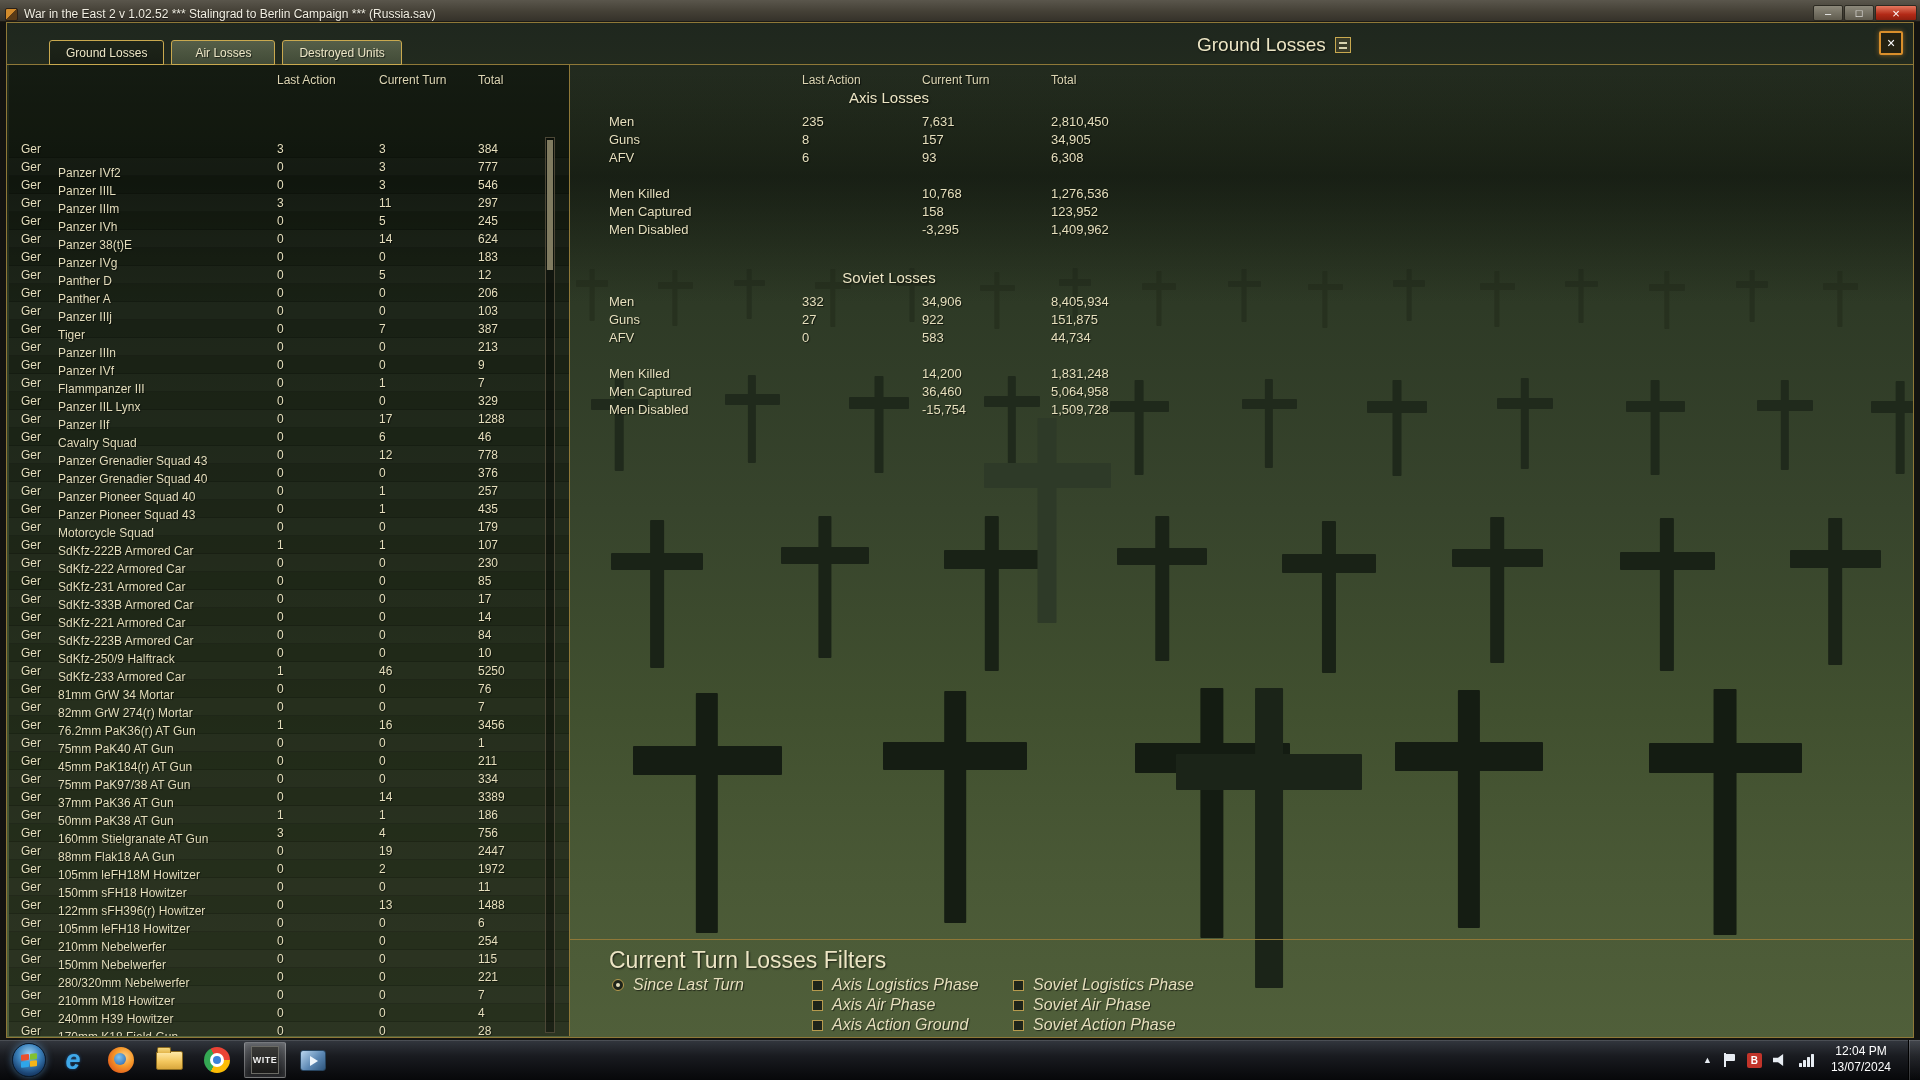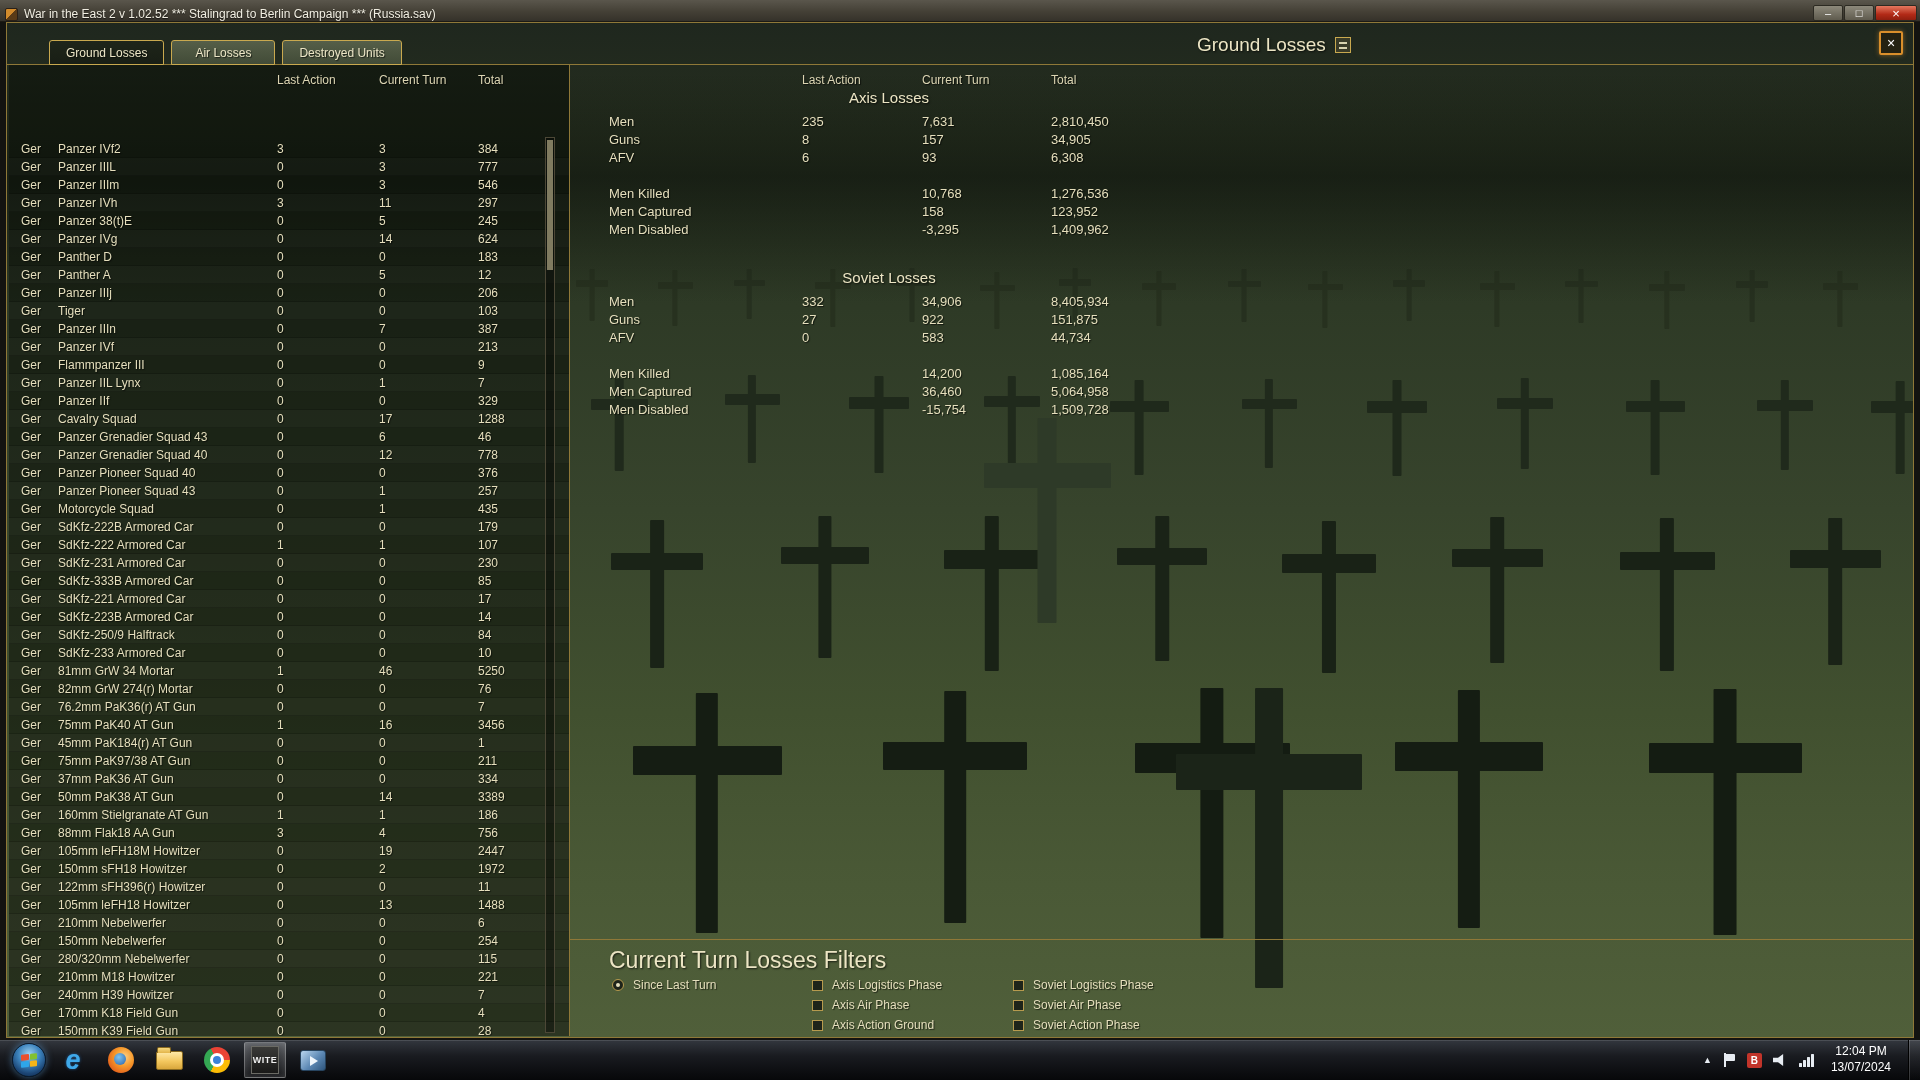--- a/index.html
+++ b/index.html
@@ -51,21 +51,21 @@
 
   
   #left-panel{position:absolute;left:2px;top:41px;width:561px;bottom:1px;z-index:3;overflow:hidden;
     background:rgba(11,15,9,.58);border-right:1px solid #8f7838;}
   #left-panel .hdr{position:absolute;top:9px;font-size:12px;color:#dcd5b3;text-shadow:1px 1px 1px rgba(0,0,0,.6);}
   .h-last{left:268px;} .h-cur{left:370px;} .h-total{left:469px;}
   #rows{position:absolute;top:76px;left:0;right:0;bottom:0;overflow:hidden;}
   .trow{position:relative;height:18px;border-bottom:1px solid rgba(0,0,0,.16);}
   .trow:nth-child(even){background:rgba(255,255,255,.025);}
   .cell{position:absolute;top:2px;font-size:12px;color:#e6dfbd;white-space:nowrap;text-shadow:1px 1px 1px rgba(0,0,0,.55);}
-  .c-nat{left:12px;} .c-name{left:49px;} .c-last{left:268px;} .c-cur{left:370px;} .c-total{left:469px;}
+  .c-nat{left:12px;} .c-name{left:49px;margin-top:24px;} .c-last{left:268px;} .c-cur{left:370px;} .c-total{left:469px;}
   #scrollbar{position:absolute;top:73px;bottom:3px;left:536px;width:10px;
     background:rgba(0,0,0,.35);border:1px solid #4c4736;cursor:pointer;}
   #scroll-thumb{position:absolute;top:2px;left:1px;right:1px;height:130px;background:#807b60;cursor:grab;}
 
   
   #summary{position:absolute;left:602px;top:0;right:4px;bottom:0;z-index:2;}
   #summary .hdr{position:absolute;top:50px;font-size:12px;color:#dcd5b3;text-shadow:1px 1px 1px rgba(0,0,0,.6);}
   .sh-last{left:193px;} .sh-cur{left:313px;} .sh-total{left:442px;}
   .sum-sec{position:absolute;left:0;width:560px;}
   .sum-title{font-size:15px;color:#ece5c4;height:24px;text-shadow:1px 1px 2px rgba(0,0,0,.7);text-align:center;}
@@ -78,21 +78,21 @@
   #filters-sep{position:absolute;left:563px;right:0;top:916px;height:1px;background:#8f7838;z-index:3;}
   #filters{position:absolute;left:602px;top:924px;right:0;bottom:0;z-index:3;}
   #filters-title{font-size:23px;color:#ece5c4;text-shadow:1px 1px 2px rgba(0,0,0,.7);}
   #radio-row{position:absolute;left:3px;top:28px;height:20px;display:flex;align-items:center;gap:9px;cursor:pointer;}
   .radio{width:12px;height:12px;border:1px solid #b69a4e;border-radius:50%;background:#1e241a;position:relative;flex:0 0 auto;}
   .radio.on::after{content:"";position:absolute;inset:3px;border-radius:50%;background:#e6dfbd;}
   .fcol{position:absolute;top:28px;}
   #filter-col-axis{left:203px;} #filter-col-soviet{left:404px;}
   .chk-row{height:20px;display:flex;align-items:center;gap:9px;cursor:pointer;}
   .chk{width:11px;height:11px;border:1px solid #b69a4e;background:#1e241a;flex:0 0 auto;position:relative;}
-  .lbl{font-size:12px;color:#e6dfbd;text-shadow:1px 1px 1px rgba(0,0,0,.6);white-space:nowrap;}
+  .lbl{font-size:16px;color:#e6dfbd;text-shadow:1px 1px 1px rgba(0,0,0,.6);white-space:nowrap;font-style:italic;}
 
   
   #taskbar{position:absolute;left:0;right:0;bottom:0;height:40px;z-index:10;display:flex;align-items:center;
     background:linear-gradient(#33373e,#191b20 40%,#0b0c0f 85%,#07080a);border-top:1px solid #04050
 6;box-shadow:inset 0 1px 0 rgba(255,255,255,.12);}
   #start-orb{width:34px;height:34px;margin-left:12px;border-radius:50%;position:relative;cursor:pointer;flex:0 0 auto;
     background:radial-gradient(circle at 50% 32%,#9ed3f2 0%,#3c83bd 40%,#1b4473 72%,#0d2747 100%);
     border:1px solid #0a1d31;box-shadow:0 0 7px rgba(100,170,230,.55);display:flex;align-items:center;justify-content:center;}
   #orb-flag{width:16px;height:13px;display:grid;grid-template-columns:1fr 1fr;grid-template-rows:1fr 1fr;gap:1px;transform:skewY(-6deg);}
   #orb-flag i{border-radius:1px;}
@@ -766,21 +766,21 @@
               <span class="sl">AFV</span>
               <span class="v-last">0</span>
               <span class="v-cur">583</span>
               <span class="v-total">44,734</span>
             </div>
             <div class="sum-gap"></div>
             <div class="sum-row">
               <span class="sl">Men Killed</span>
               <span class="v-last"></span>
               <span class="v-cur">14,200</span>
-              <span class="v-total">1,085,164</span>
+              <span class="v-total">1,831,248</span>
             </div>
             <div class="sum-row">
               <span class="sl">Men Captured</span>
               <span class="v-last"></span>
               <span class="v-cur">36,460</span>
               <span class="v-total">5,064,958</span>
             </div>
             <div class="sum-row">
               <span class="sl">Men Disabled</span>
               <span class="v-last"></span>

